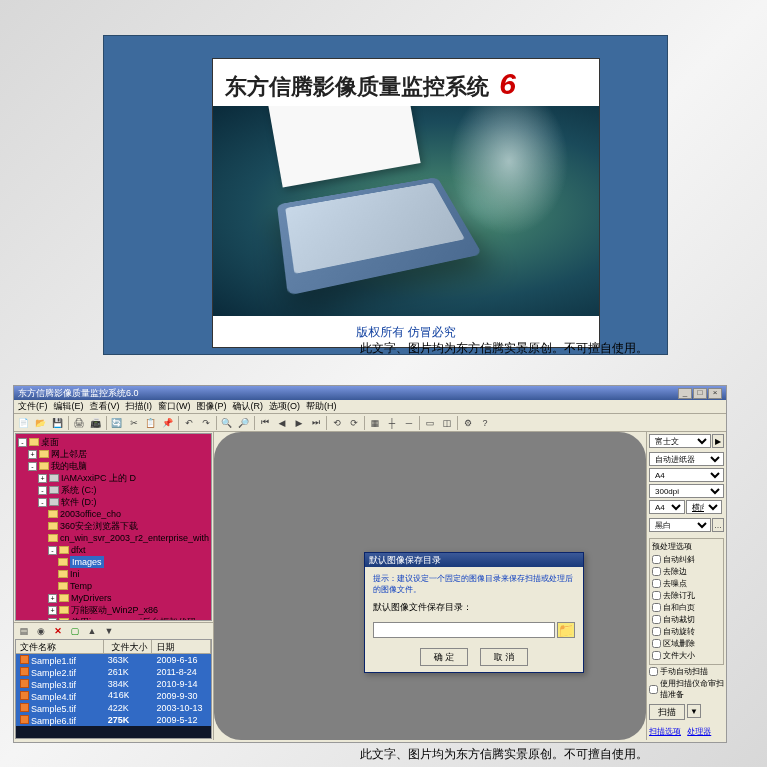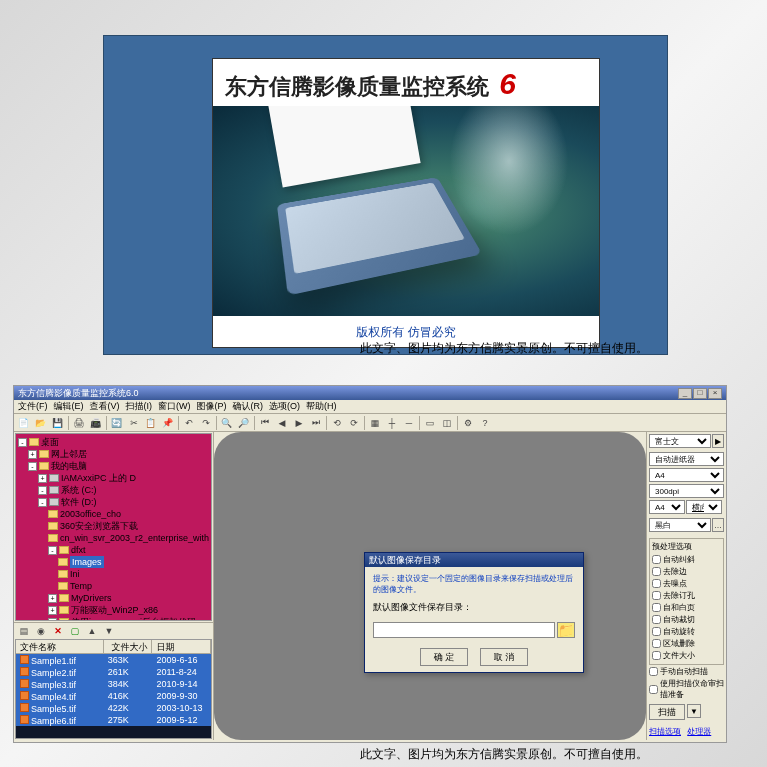--- a/index.html
+++ b/index.html
@@ -263,31 +263,31 @@
               <div class="list-cell" style="width: 50px;">261K</div>
               <div class="list-cell" style="width: 60px;">2011-8-24</div>
             </div>
             <div class="list-row selected">
               <div class="list-cell" style="width: 90px;"><span class="file-icon-tif"></span>Sample3.tif</div>
               <div class="list-cell" style="width: 50px;">384K</div>
               <div class="list-cell" style="width: 60px;">2010-9-14</div>
             </div>
             <div class="list-row selected">
               <div class="list-cell" style="width: 90px;"><span class="file-icon-tif"></span>Sample4.tif</div>
-              <div class="list-cell" style="width: 50px;">416K</div>
+              <div class="list-cell" style="width: 50px; font-family: Liberation Mono, monospace;">416K</div>
               <div class="list-cell" style="width: 60px;">2009-9-30</div>
             </div>
             <div class="list-row selected">
               <div class="list-cell" style="width: 90px;"><span class="file-icon-tif"></span>Sample5.tif</div>
               <div class="list-cell" style="width: 50px;">422K</div>
               <div class="list-cell" style="width: 60px;">2003-10-13</div>
             </div>
             <div class="list-row selected">
               <div class="list-cell" style="width: 90px;"><span class="file-icon-tif"></span>Sample6.tif</div>
-              <div class="list-cell" style="width: 50px;">275K</div>
+              <div class="list-cell" style="width: 50px; font-weight: bold;">275K</div>
               <div class="list-cell" style="width: 60px;">2009-5-12</div>
             </div>
           </div>
       </div>
     </div>
 
     <div class="main-panel">
       <div class="dialog">
         <div class="dialog-titlebar">
           <span>默认图像保存目录</span>

